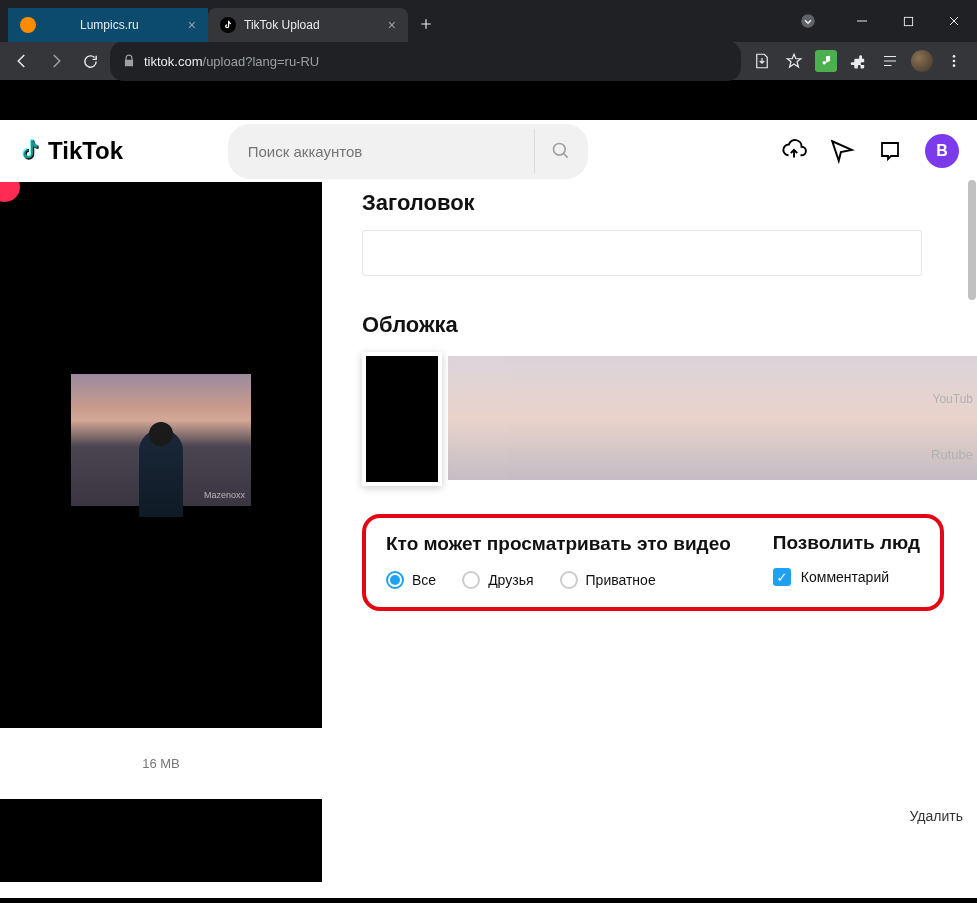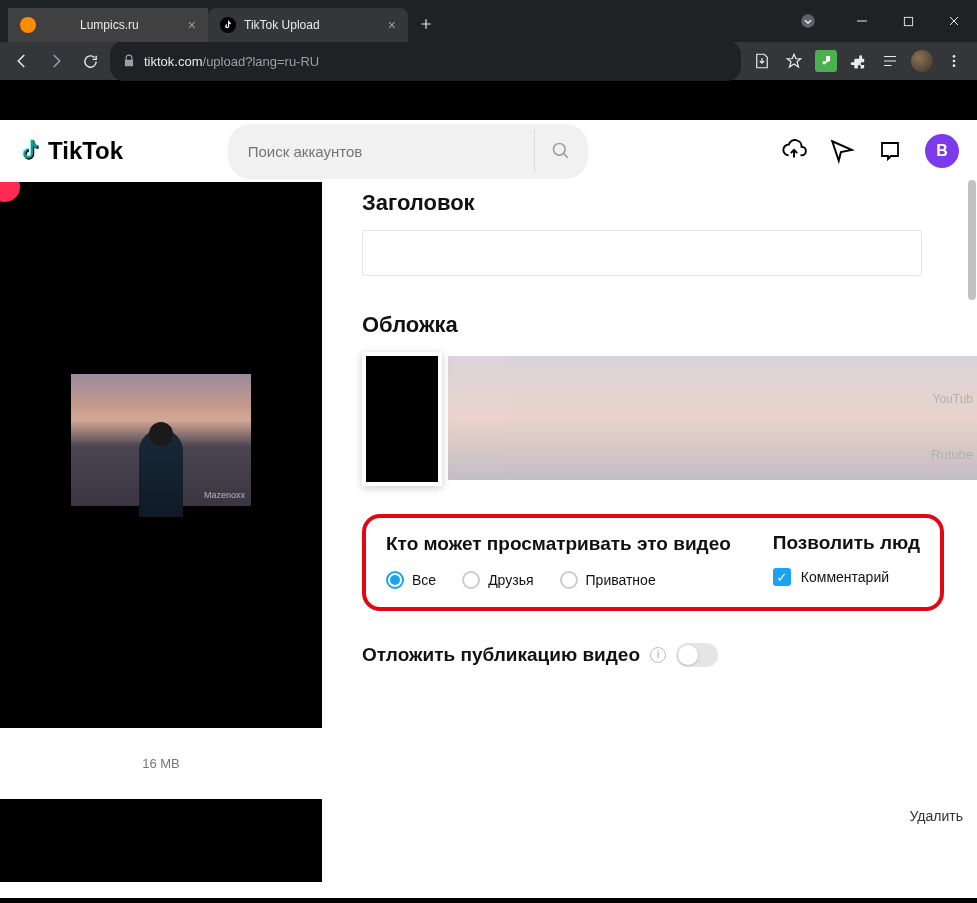--- a/index.html
+++ b/index.html
@@ -1,21 +1,21 @@
 <!DOCTYPE html>
 <html><head>
 <meta charset="utf-8">
 <style>
 * { box-sizing: border-box; margin: 0; padding: 0; }
 body { font-family: -apple-system, BlinkMacSystemFont, "Segoe UI", Arial, sans-serif; background: #000; width: 977px; height: 903px; overflow: hidden; }
 
 .titlebar { height: 42px; background: #202124; display: flex; align-items: stretch; }
 .tabs { display: flex; align-items: flex-end; padding-left: 8px; flex: 1; }
 .tab { display: flex; align-items: center; gap: 8px; height: 34px; padding: 0 12px; min-width: 200px; max-width: 230px; color: #e8eaed; font-size: 12px; position: relative; }
-.tab.inactive { background: #404040; gap: 44px; }
+.tab.inactive { background: #0c4a6e; gap: 44px; }
 .tab.active { background: #35363a; border-radius: 8px 8px 0 0; }
 .tab .favicon { width: 16px; height: 16px; border-radius: 50%; display: flex; align-items: center; justify-content: center; }
 .tab .close { margin-left: auto; color: #9aa0a6; font-size: 14px; cursor: pointer; }
 .newtab { width: 28px; height: 28px; display: flex; align-items: center; justify-content: center; color: #e8eaed; margin: 0 4px 4px; align-self: flex-end; }
 .winctrls { display: flex; align-items: center; }
 .winctrls > div { width: 46px; height: 42px; display: flex; align-items: center; justify-content: center; color: #e8eaed; }
 .winctrls .chevdown { margin-right: 8px; }
 
 .addrbar { height: 38px; background: #35363a; display: flex; align-items: center; padding: 0 8px; gap: 6px; }
 .navbtn { width: 28px; height: 28px; display: flex; align-items: center; justify-content: center; color: #9aa0a6; }
@@ -280,24 +280,19 @@
         </div>
         <div class="allow-col">
           <div class="at">Позволить люд</div>
           <label class="check">
             <span class="c">✓</span>
             <span>Комментарий</span>
           </label>
         </div>
       </div>
 
-      <div class="schedule-row">
-        <span class="st">Отложить публикацию видео</span>
-        <span class="info-icon">i</span>
-        <div class="toggle"></div>
-      </div>
     </div>
   </div>
 
   <div class="delete-link">Удалить</div>
   <div class="scrollbar"></div>
   <div class="footer-bar"></div>
 </div>
 
 </body></html>

